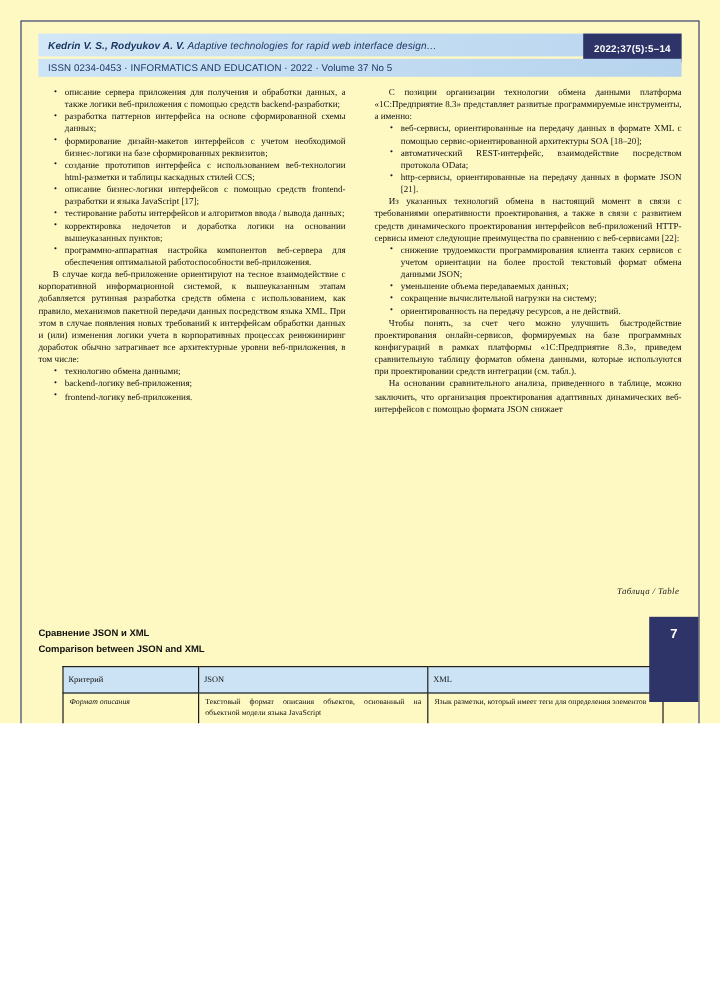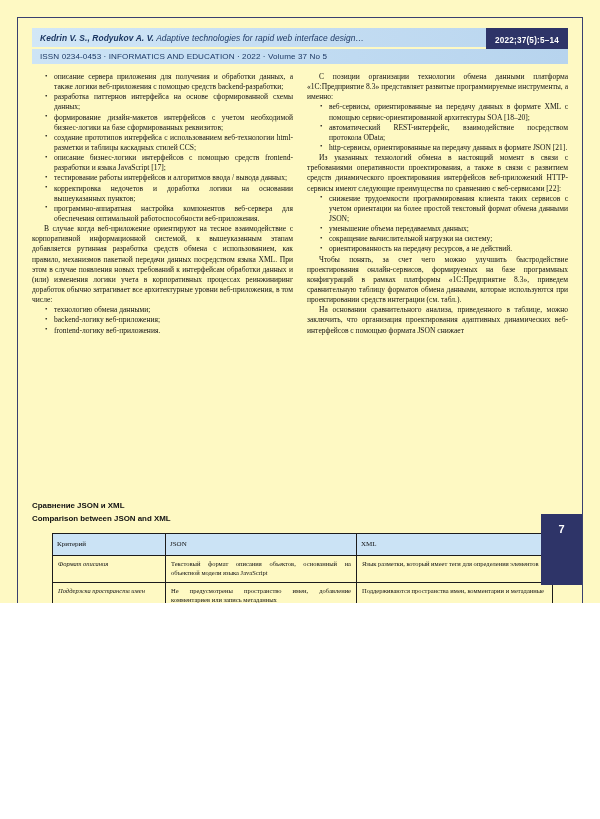--- a/index.html
+++ b/index.html
@@ -88,21 +88,21 @@
     white-space: nowrap;
   }
 
   
   .columns {
     position: absolute;
     left: 32px;
     top: 72px;
     width: 536px;
     display: flex;
-    gap: 14px;
+    gap: 24px;
   }
   .col {
     width: 261px;
     font-size: 7.55px;
     line-height: 1.345;
     color: #111111;
     text-align: justify;
   }
   .col p {
     margin: 0;
@@ -138,21 +138,21 @@
   }
   .tbl-label {
     text-align: right;
     font-style: italic;
     font-size: 7.4px;
     color: #1a1a1a;
     letter-spacing: 0.3px;
     padding-right: 2px;
   }
   .tbl-title-ru {
-    margin-top: 13px;
+    margin-top: 26px;
     font-family: "Liberation Sans", sans-serif;
     font-weight: bold;
     font-size: 7.9px;
     color: #111111;
   }
   .tbl-title-en {
     margin-top: 4px;
     font-family: "Liberation Sans", sans-serif;
     font-weight: bold;
     font-size: 7.9px;
@@ -268,20 +268,21 @@
         <li>сокращение вычислительной нагрузки на систему;</li>
         <li>ориентированность на передачу ресурсов, а не действий.</li>
       </ul>
       <p>Чтобы понять, за счет чего можно улучшить быстродействие проектирования онлайн-сервисов, формируемых на базе программных конфигураций в рамках платформы «1С:Предприятие 8.3», приведем сравнительную таблицу форматов обмена данными, которые используются при проектировании средств интеграции (см. табл.).</p>
       <p>На основании сравнительного анализа, приведенного в таблице, можно заключить, что организация проектирования адаптивных динамических веб-интерфейсов с помощью формата JSON снижает</p>
     </div>
 
   </div>
 
   <div class="tablewrap">
+    <div class="tbl-label">Таблица / Table</div>
     <div class="tbl-title-ru">Сравнение JSON и XML</div>
     <div class="tbl-title-en">Comparison between JSON and XML</div>
 
     <table class="cmp">
       <colgroup>
         <col class="c1">
           <col class="c2">
           <col class="c3">
       </colgroup>
       <thead>

